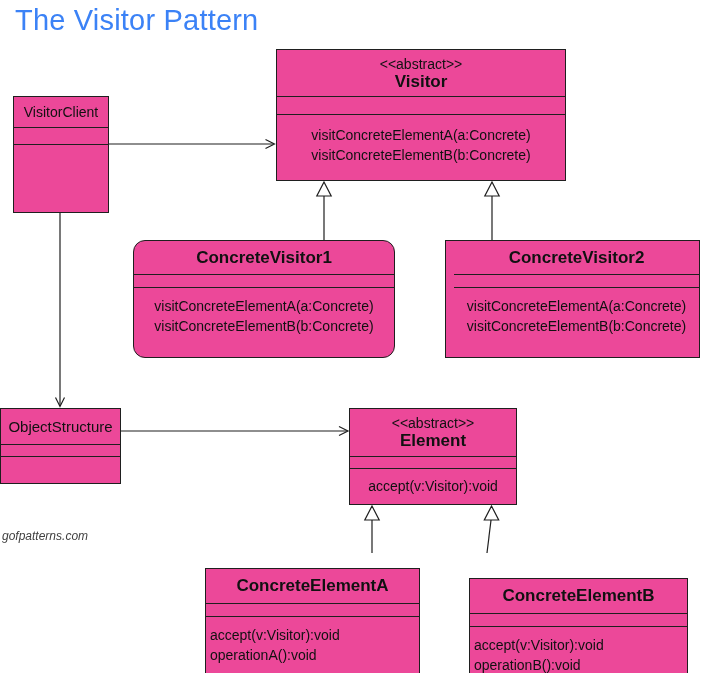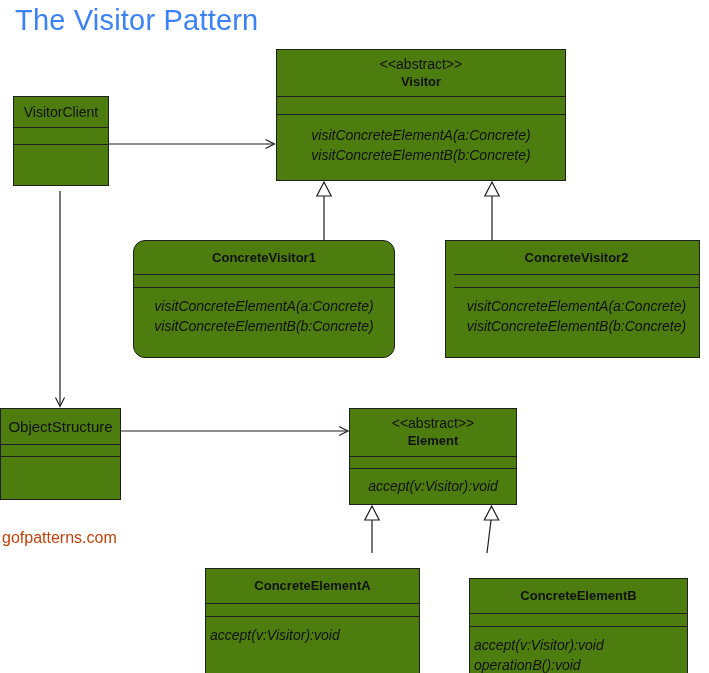--- a/index.html
+++ b/index.html
@@ -6,38 +6,38 @@
   #canvas {
     position:relative; width:709px; height:673px; background:#ffffff;
     font-family:"Liberation Sans", sans-serif; overflow:hidden;
   }
   #diagram-title {
     position:absolute; left:15px; top:4px;
     font-size:29px; color:#3b82f6; letter-spacing:0.2px;
   }
   #watermark {
     position:absolute; left:2px; top:529px;
-    font-size:16px; color:#c2410c;
+    font-size:12px; color:#404040;font-style:italic;
   }
   svg.connectors { position:absolute; left:0; top:0; pointer-events:none; }
   .uml {
-    position:absolute; box-sizing:border-box; background:#4d7c0f;
+    position:absolute; box-sizing:border-box; background:#ec4899;
     border:1px solid #1f1f1f; display:flex; flex-direction:column;
     font-size:14px; color:#111;
   }
   .uml .t {
     box-sizing:border-box; border-bottom:1px solid #1f1f1f;
     display:flex; flex-direction:column; justify-content:center;
     align-items:center; text-align:center; flex:0 0 auto;
   }
-  .uml .cname  { font-weight:bold; font-size:13px; line-height:18px; }
+  .uml .cname  { font-weight:bold; font-size:17px; line-height:18px; }
   .uml .stereo { font-weight:normal; font-size:14px; line-height:17px; }
   .uml .plainname { font-weight:normal; font-size:14px; }
   .uml .a { box-sizing:border-box; border-bottom:1px solid #1f1f1f; flex:0 0 auto; }
-  .uml .m { box-sizing:border-box; flex:1 1 auto; line-height:19.5px;font-style:italic; }
+  .uml .m { box-sizing:border-box; flex:1 1 auto; line-height:19.5px; }
   .uml .m.center { text-align:center; padding-top:11px; }
   .uml .m.left   { text-align:left; padding-left:4px; padding-top:9px; }
 </style>
 </head>
 <body>
 
 <div id="canvas">
 
   <div id="diagram-title">The Visitor Pattern</div>
 
@@ -62,21 +62,21 @@
       <path d="M487,553 L491,520"></path>
     </g>
     <g stroke="#1f1f1f" stroke-width="1.2" fill="#ffffff">
       <polygon points="324,182 316.8,196 331.2,196"></polygon>
       <polygon points="492,182 484.8,196 499.2,196"></polygon>
       <polygon points="372,506 364.8,520 379.2,520"></polygon>
       <polygon points="491.5,506 484.3,520 498.7,520"></polygon>
     </g>
   </svg>
 
-  <div class="uml" style="left:13px; top:96px; width:96px; height:90px;">
+  <div class="uml" style="left:13px; top:96px; width:96px; height:117px;">
     <div class="t" style="height:31px">
       <div class="plainname">VisitorClient</div>
     </div>
     <div class="a" style="height:17px"></div>
     <div class="m"></div>
   </div>
 
   <div class="uml" style="left:276px; top:49px; width:290px; height:132px;">
     <div class="t" style="height:47px">
       <div class="stereo">&lt;&lt;abstract&gt;&gt;</div>
@@ -104,21 +104,21 @@
     <div class="t" style="height:34px">
       <div class="cname">ConcreteVisitor2</div>
     </div>
     <div class="a" style="height:13px"></div>
     <div class="m center" style="padding-top:9px">
       <div>visitConcreteElementA(a:Concrete)</div>
       <div>visitConcreteElementB(b:Concrete)</div>
     </div>
   </div>
 
-  <div class="uml" style="left:0px; top:408px; width:121px; height:92px;">
+  <div class="uml" style="left:0px; top:408px; width:121px; height:76px;">
     <div class="t" style="height:36px">
       <div class="plainname" style="font-size:15px">ObjectStructure</div>
     </div>
     <div class="a" style="height:12px"></div>
     <div class="m"></div>
   </div>
 
   <div class="uml" style="left:349px; top:408px; width:168px; height:97px;">
     <div class="t" style="height:48px">
       <div class="stereo">&lt;&lt;abstract&gt;&gt;</div>
@@ -130,20 +130,21 @@
     </div>
   </div>
 
   <div class="uml" style="left:205px; top:568px; width:215px; height:115px;">
     <div class="t" style="height:35px">
       <div class="cname">ConcreteElementA</div>
     </div>
     <div class="a" style="height:13px"></div>
     <div class="m left">
       <div>accept(v:Visitor):void</div>
+      <div>operationA():void</div>
     </div>
   </div>
 
   <div class="uml" style="left:469px; top:553px; width:219px; height:115px;margin-top:25px;">
     <div class="t" style="height:35px">
       <div class="cname">ConcreteElementB</div>
     </div>
     <div class="a" style="height:13px"></div>
     <div class="m left">
       <div>accept(v:Visitor):void</div>

